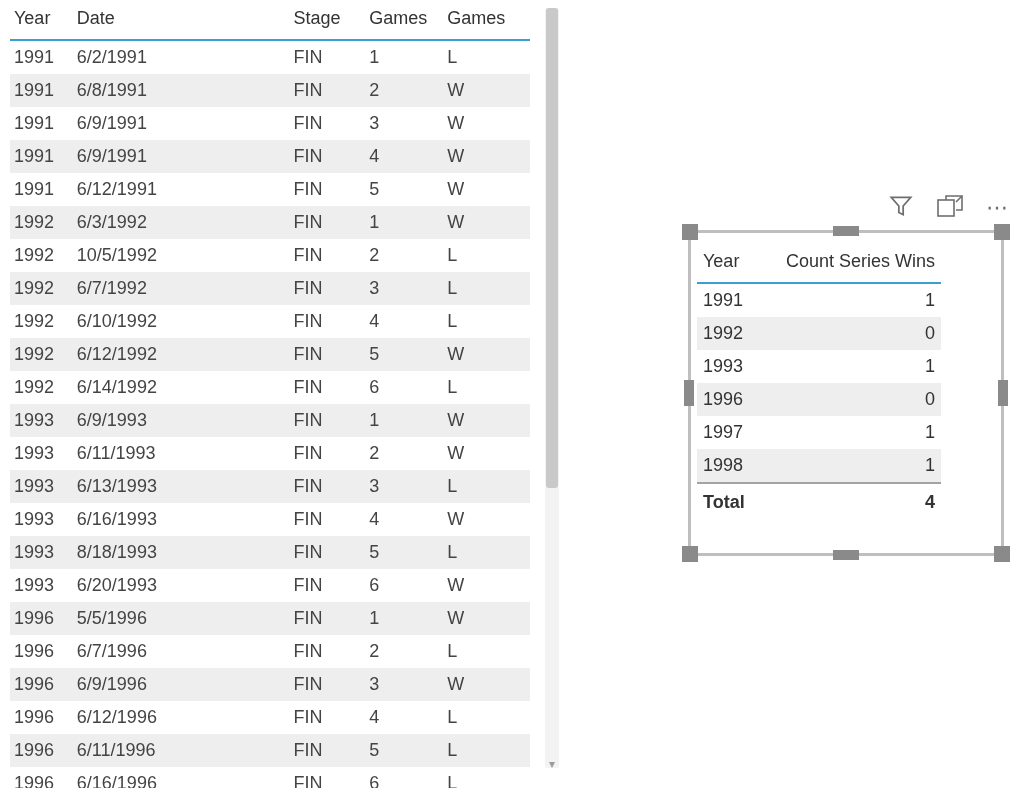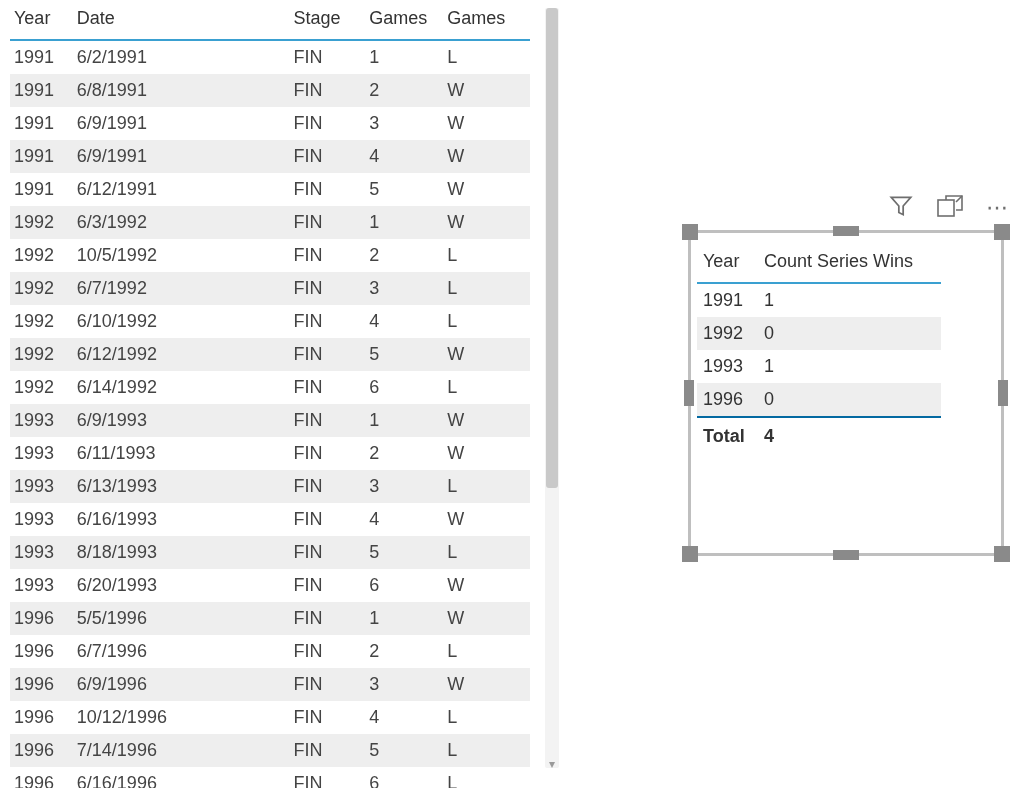--- a/index.html
+++ b/index.html
@@ -115,24 +115,24 @@
   }
   .inner-table th {
     text-align: left;
     font-weight: 400;
     padding: 6px 6px 10px 6px;
     border-bottom: 2px solid #3aa0d1;
   }
   .inner-table td {
     padding: 6px 6px;
   }
-  .inner-table .num { }
+  .inner-table .num { text-align: right; }
   .inner-table tbody tr.alt { background: #eeeeee; }
   .inner-table tfoot td {
-    border-top: 2px solid #0369a1;
+    border-top: 2px solid #a3a3a3;
     font-weight: 700;
     padding-top: 8px;
   }
 
 </style>
 </head>
 <body>
 
 <div class="canvas">
 
@@ -290,28 +290,28 @@
           </tr>
           <tr class="alt">
             <td>1996</td>
             <td>6/9/1996</td>
             <td>FIN</td>
             <td>3</td>
             <td>W</td>
           </tr>
           <tr>
             <td>1996</td>
-            <td>10/12/1996</td>
+            <td>6/12/1996</td>
             <td>FIN</td>
             <td>4</td>
             <td>L</td>
           </tr>
           <tr class="alt">
             <td>1996</td>
-            <td>7/14/1996</td>
+            <td>6/11/1996</td>
             <td>FIN</td>
             <td>5</td>
             <td>L</td>
           </tr>
           <tr>
             <td>1996</td>
             <td>6/16/1996</td>
             <td>FIN</td>
             <td>6</td>
             <td>L</td>
@@ -369,20 +369,28 @@
             <td class="num">0</td>
           </tr>
           <tr>
             <td>1993</td>
             <td class="num">1</td>
           </tr>
           <tr class="alt">
             <td>1996</td>
             <td class="num">0</td>
           </tr>
+          <tr>
+            <td>1997</td>
+            <td class="num">1</td>
+          </tr>
+          <tr class="alt">
+            <td>1998</td>
+            <td class="num">1</td>
+          </tr>
         </tbody>
       <tfoot>
         <tr>
           <td>Total</td>
           <td class="num">4</td>
         </tr>
       </tfoot>
     </table>
   </div>
 

